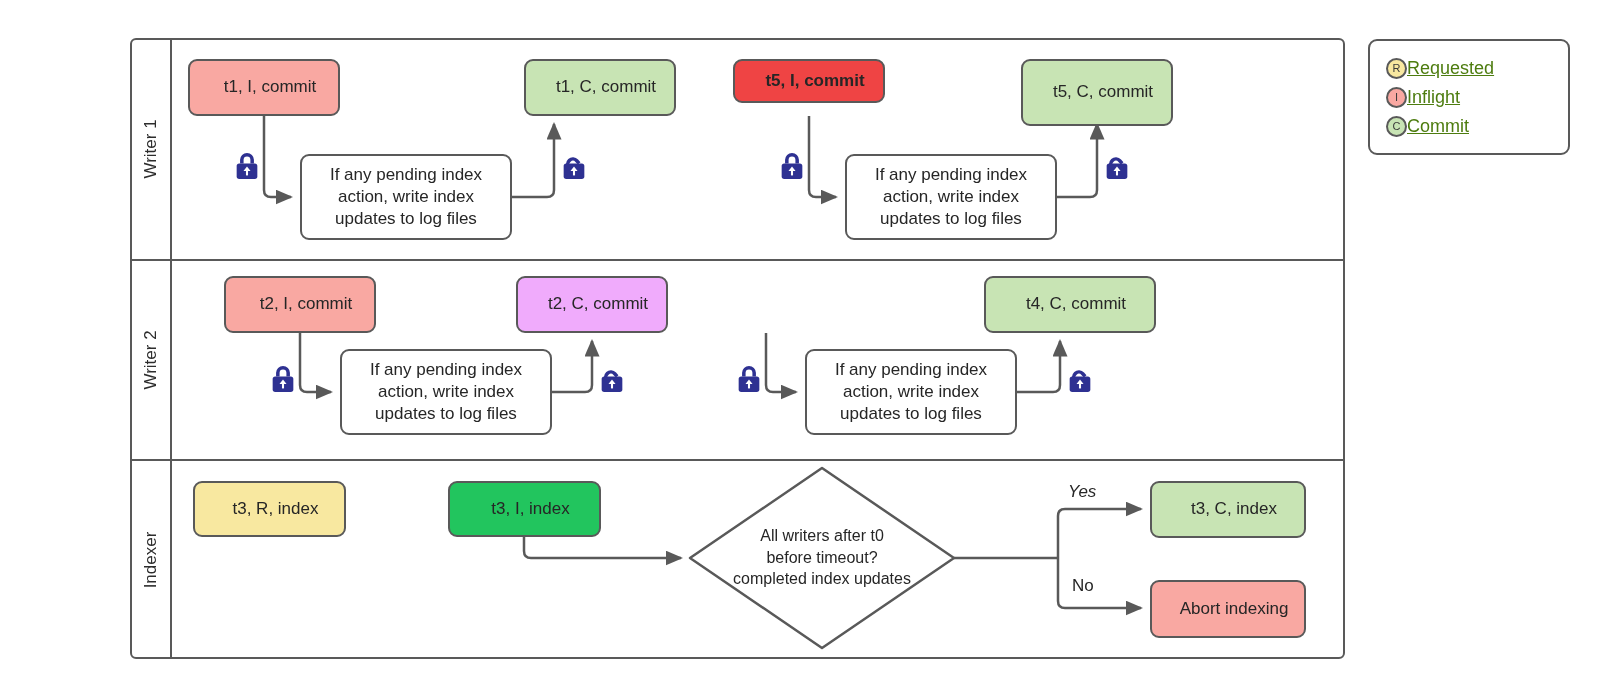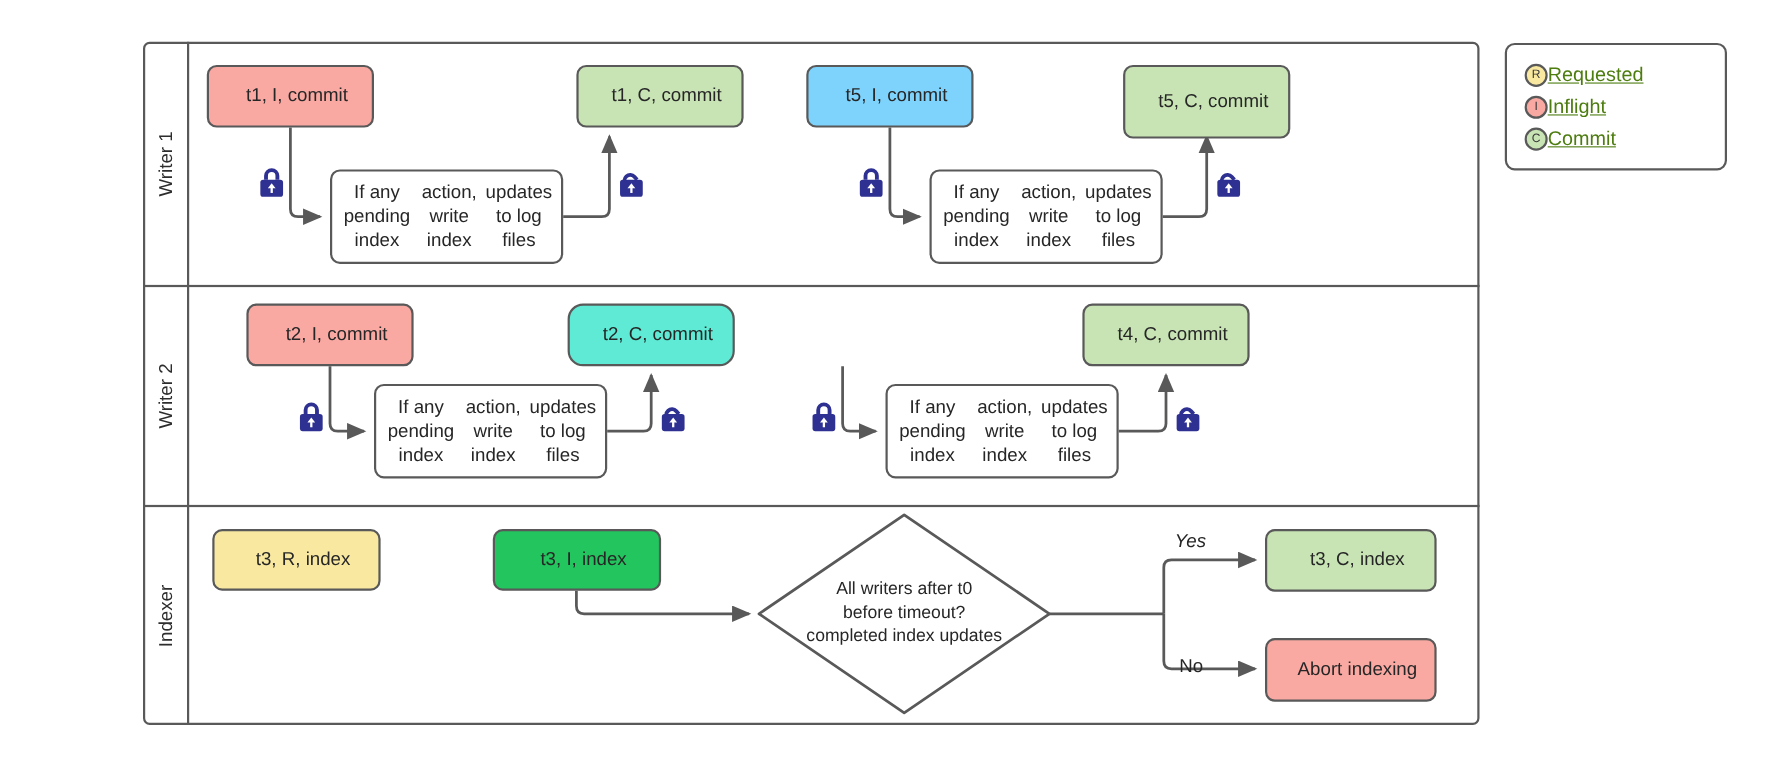--- a/index.html
+++ b/index.html
@@ -17,32 +17,32 @@
   .lane-label { position:absolute; width:120px; text-align:center; font-size:17px;
            color:#2d2d2d; transform:rotate(-90deg); }
   .lane-label.l1 { left:91px; top:139px; }
   .lane-label.l2 { left:91px; top:350px; }
   .lane-label.l3 { left:91px; top:550px; }
 
   
   .node { position:absolute; border:2.5px solid #595959; border-radius:9px;
           display:flex; align-items:center; justify-content:center;
           font-size:17px; color:#262626; text-align:center; line-height:1.3;padding-left:12px; }
-  .process { background:#ffffff; flex-direction:row; padding:4px 6px; }
+  .process { background:#ffffff; flex-direction:column; padding:4px 6px; }
 
   
   svg.wires { position:absolute; left:0; top:0; pointer-events:none; }
 
   
   .diamond-text { position:absolute; left:700px; top:525px; width:244px; text-align:center;
           font-size:16px; color:#262626; line-height:1.35; }
 
   .edge-label { position:absolute; font-size:17px; color:#262626; }
   .edge-label.yes { left:1068px; top:482px;font-style:italic; }
-  .edge-label.no  { left:1072px; top:596px;text-align:center; }
+  .edge-label.no  { left:1072px; top:576px;text-align:center; }
 
   
   .lock { position:absolute; width:28px; height:31px; }
 
   
   .legend { position:absolute; left:1368px; top:39px; width:202px; height:116px;
             border:2.5px solid #595959; border-radius:9px; background:#fff;
             display:flex; flex-direction:column; justify-content:center; padding:8px 12px 8px 16px; gap:4px; }
   .legend-row { display:flex; align-items:center; height:25px; }
   .legend-dot { width:21px; height:21px; border-radius:50%; border:2px solid #595959;
@@ -92,36 +92,36 @@
   <div class="lane-label l2">Writer 2</div>
   <div class="lane-label l3">Indexer</div>
 
   <div class="node" style="left: 188px; top: 59px; width: 152px; height: 57px; background: rgb(249, 168, 162);">t1, I, commit</div>
   <div class="node" style="left: 478px; top: 59px; width: 152px; height: 57px; background: rgb(200, 228, 180); margin-left: 46px;">t1, C, commit</div>
   <div class="node process" style="left:300px;top:154px;width:212px;height:86px;">
     <div>If any pending index</div>
     <div>action, write index</div>
     <div>updates to log files</div>
   </div>
-  <div class="node" style="left: 733px; top: 59px; width: 152px; height: 57px; background: #7dd3fc;">t5, I, commit</div>
+  <div class="node" style="left: 733px; top: 59px; width: 152px; height: 44px; background: #ef4444; font-weight: bold;">t5, I, commit</div>
   <div class="node" style="left: 1021px; top: 59px; width: 152px; height: 67px; background: rgb(200, 228, 180);">t5, C, commit</div>
   <div class="node process" style="left:845px;top:154px;width:212px;height:86px;">
     <div>If any pending index</div>
     <div>action, write index</div>
     <div>updates to log files</div>
   </div>
 
   <div class="node" style="left: 224px; top: 276px; width: 152px; height: 57px; background: rgb(249, 168, 162);">t2, I, commit</div>
-  <div class="node" style="left: 516px; top: 276px; width: 152px; height: 57px; background: #5eead4; border-radius: 14px;">t2, C, commit</div>
+  <div class="node" style="left: 516px; top: 276px; width: 152px; height: 57px; background: #f0abfc;">t2, C, commit</div>
   <div class="node process" style="left:340px;top:349px;width:212px;height:86px;">
     <div>If any pending index</div>
     <div>action, write index</div>
     <div>updates to log files</div>
   </div>
-  <div class="node" style="left: 984px; top: 276px; width: 152px; height: 57px; background: rgb(200, 228, 180);">t4, C, commit</div>
+  <div class="node" style="left: 984px; top: 276px; width: 172px; height: 57px; background: rgb(200, 228, 180);">t4, C, commit</div>
   <div class="node process" style="left:805px;top:349px;width:212px;height:86px;">
     <div>If any pending index</div>
     <div>action, write index</div>
     <div>updates to log files</div>
   </div>
 
   <div class="node" style="left: 193px; top: 481px; width: 153px; height: 56px; background: rgb(248, 232, 160);">t3, R, index</div>
   <div class="node" style="left: 448px; top: 481px; width: 153px; height: 56px; background: #22c55e;">t3, I, index</div>
   <div class="diamond-text">
     <div>All writers after t0</div>

